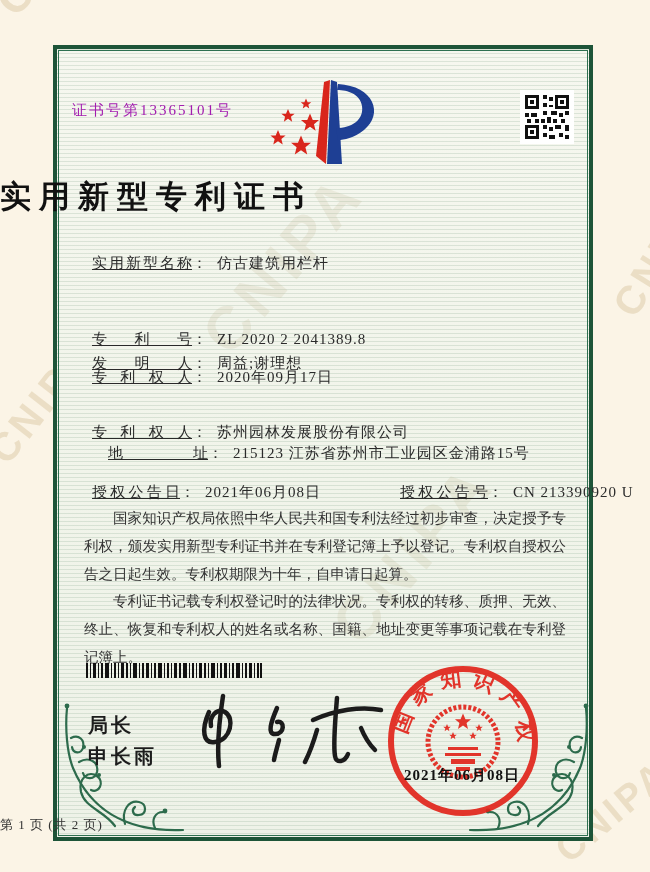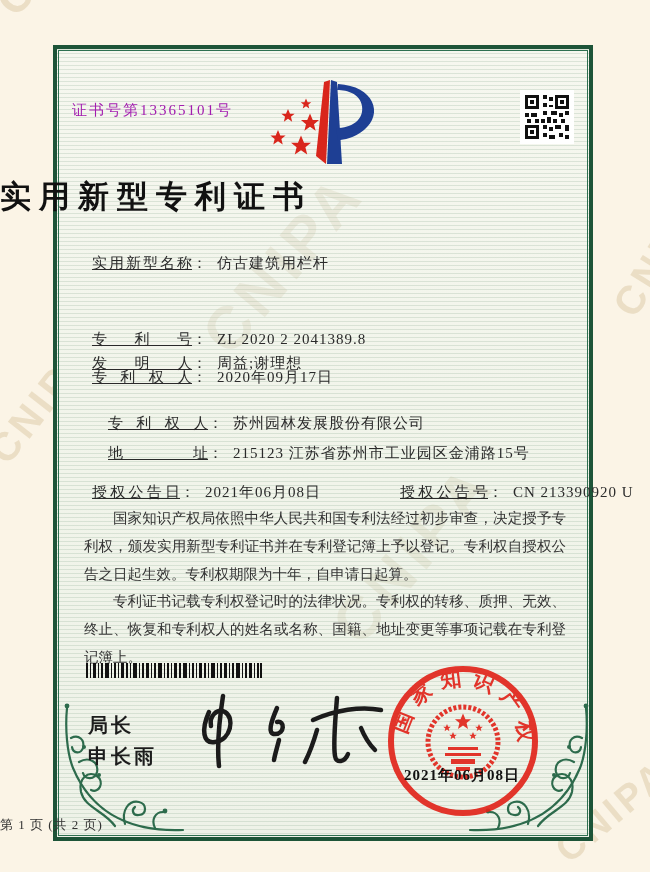--- a/index.html
+++ b/index.html
@@ -171,21 +171,21 @@
     </div>
     <div class="frow" style="top:64px;margin-top:44px;">
       <span class="flabel">发明人</span><span class="fcolon">：</span><span class="fvalue">周益;谢理想</span>
     </div>
     <div class="frow" style="top:84px;">
       <span class="flabel">专利号</span><span class="fcolon">：</span><span class="fvalue">ZL 2020 2 2041389.8</span>
     </div>
     <div class="frow" style="top:122px;">
       <span class="flabel">专利权人</span><span class="fcolon">：</span><span class="fvalue">2020年09月17日</span>
     </div>
-    <div class="frow" style="top:168px;margin-left:16px;">
+    <div class="frow" style="top:177px;">
       <span class="flabel">专利权人</span><span class="fcolon">：</span><span class="fvalue">苏州园林发展股份有限公司</span>
     </div>
     <div class="frow" style="top:198px;margin-left:16px;">
       <span class="flabel">地址</span><span class="fcolon">：</span><span class="fvalue">215123 江苏省苏州市工业园区金浦路15号</span>
     </div>
     <div class="frow" style="top:237px;">
       <span class="flabel" style="width:88px;">授权公告日</span><span class="fcolon">：</span><span class="fvalue">2021年06月08日</span>
       <span class="grant-right">
         <span class="flabel">授权公告号</span><span class="fcolon">：</span><span class="fvalue">CN 213390920 U</span>
       </span>

